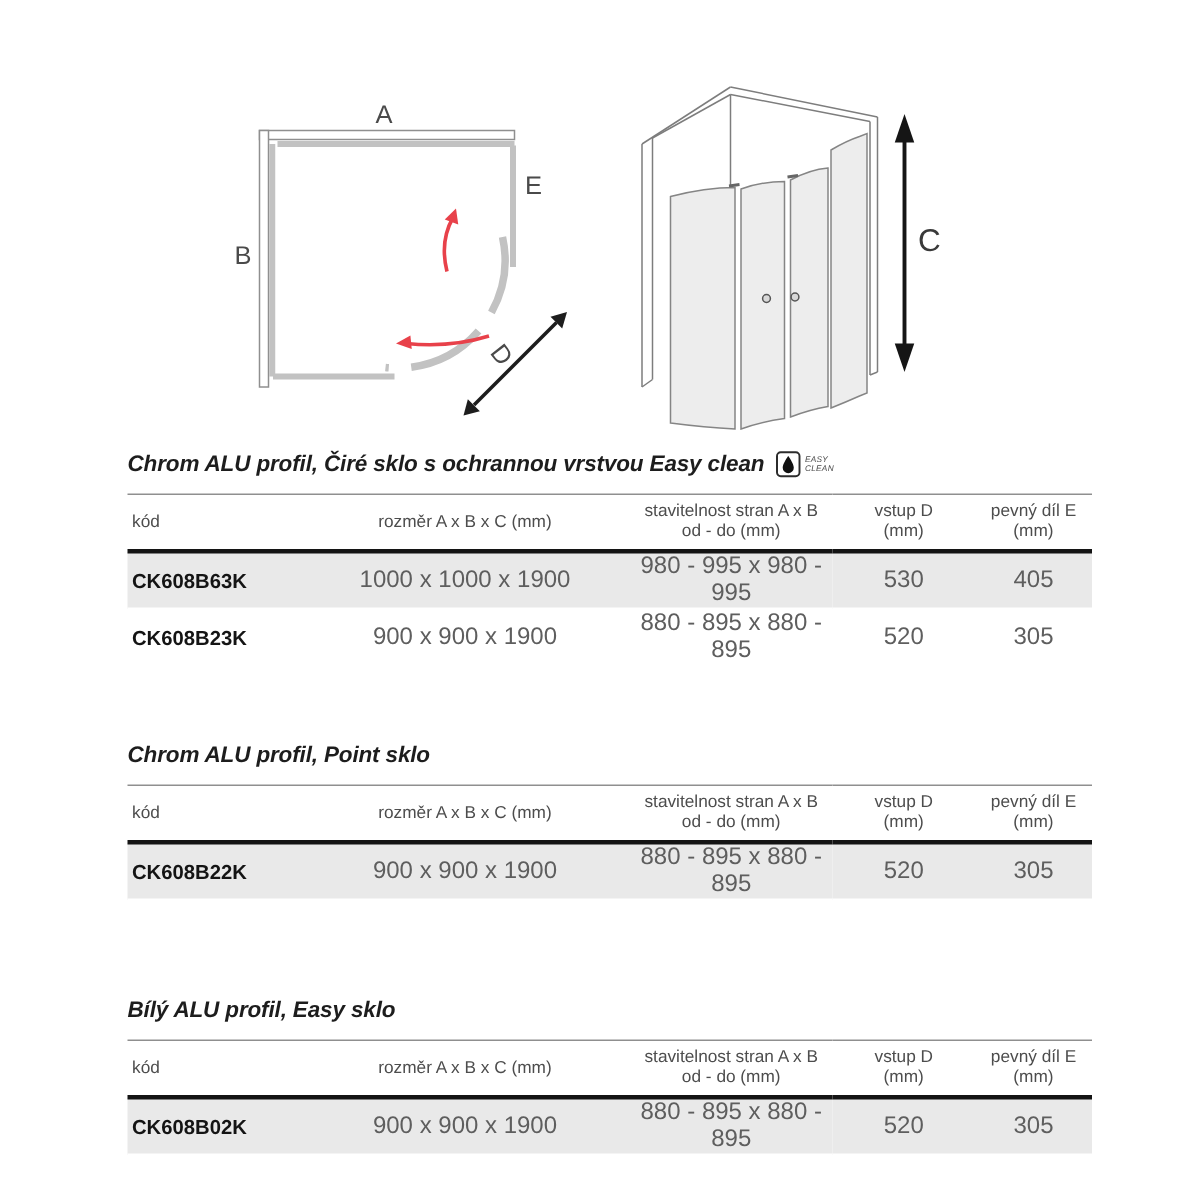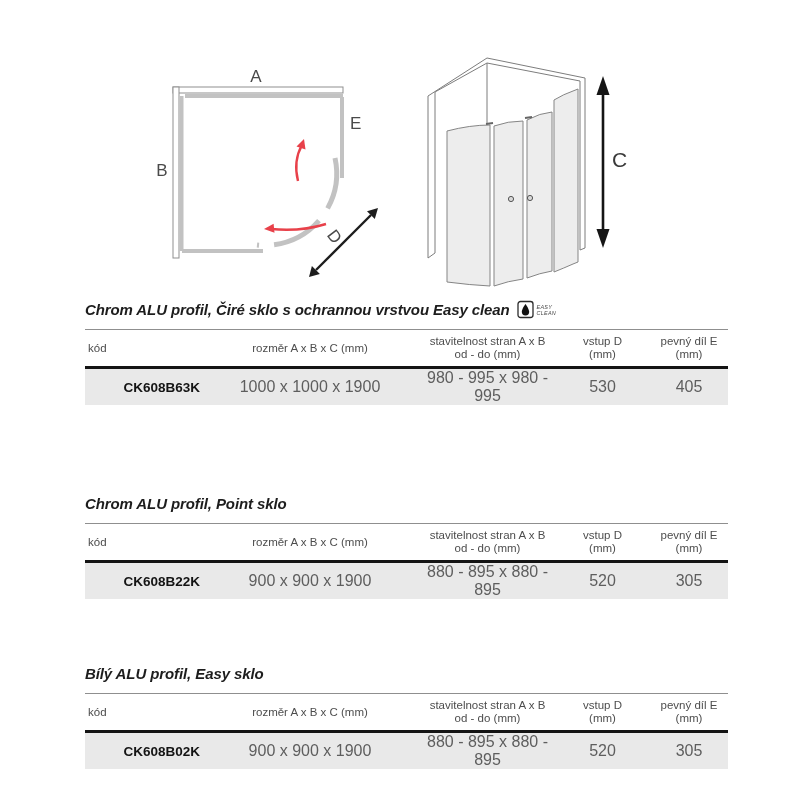--- a/index.html
+++ b/index.html
@@ -20,21 +20,21 @@
   .badge-txt { font-size:5.5px; line-height:6px; font-weight:normal; color:#4a4a4a; letter-spacing:0.2px; }
 
   table.spec { width:643px; border-collapse:collapse; table-layout:fixed; }
   thead tr { border-top:1px solid #8f8f8f; border-bottom:3px solid #141414; height:38px; }
   th { font-weight:normal; font-size:11.5px; color:#4d4d4d; text-align:center;
        vertical-align:middle; line-height:13px; padding:0; }
   th.kod { text-align:left; padding-left:3px; }
   tbody tr { border-bottom:2px solid #ffffff; }
   tbody tr:nth-child(odd) { background:#e9e9e9; }
   tbody td { height:25px; font-size:16px; color:#5e5e5e; text-align:center; padding:0; }
-  tbody td.kod { text-align:right; font-weight:bold; color:#141414; padding-left:3px; font-size:13.5px; }
+  tbody td.kod { text-align:left; font-weight:bold; color:#141414; padding-left:3px; font-size:13.5px; }
 </style>
 </head>
 <body>
 
 <div class="page">
 
   <svg class="svg-plan" width="240" height="235" viewBox="0 0 240 235">
 
     <rect x="23" y="32" width="170" height="6" fill="#ffffff" stroke="#8f8f8f" stroke-width="1"></rect>
 
@@ -137,20 +137,27 @@
         </tr>
       </thead>
       <tbody>
         <tr>
           <td class="kod">CK608B63K</td>
           <td>1000 x 1000 x 1900</td>
           <td>980 - 995 x 980 - 995</td>
           <td>530</td>
           <td>405</td>
         </tr>
+        <tr>
+          <td class="kod">CK608B23K</td>
+          <td>900 x 900 x 1900</td>
+          <td>880 - 895 x 880 - 895</td>
+          <td>520</td>
+          <td>305</td>
+        </tr>
       </tbody>
     </table>
   </div>
 
   <div class="section s2">
     <h2 class="heading">
       <span>Chrom ALU profil, Point sklo</span>
     </h2>
     <table class="spec">
       <colgroup>

